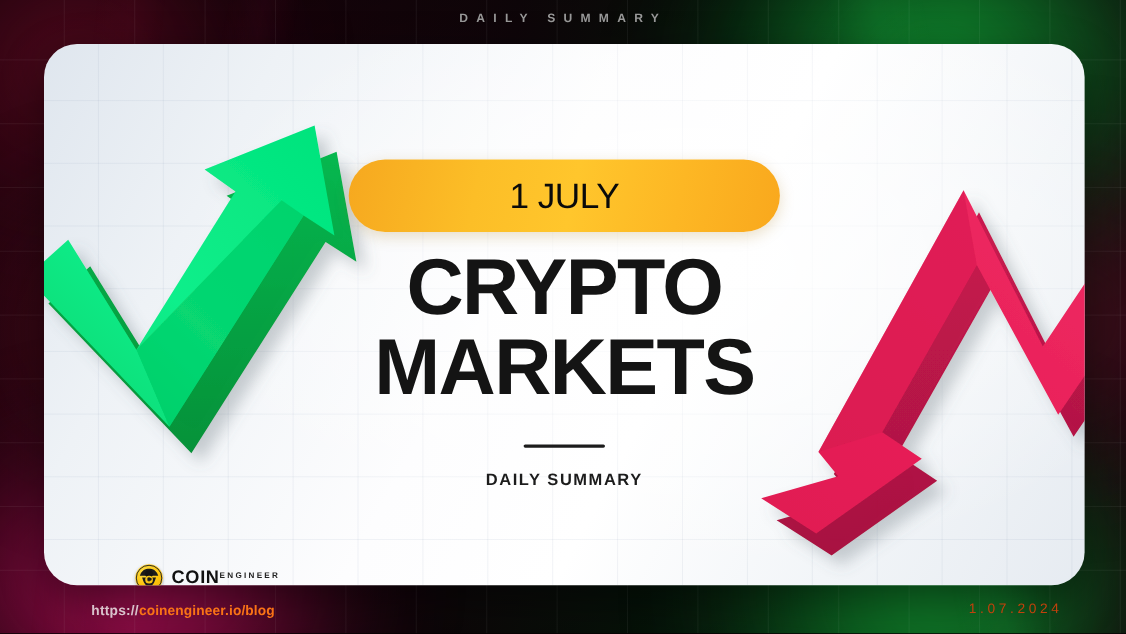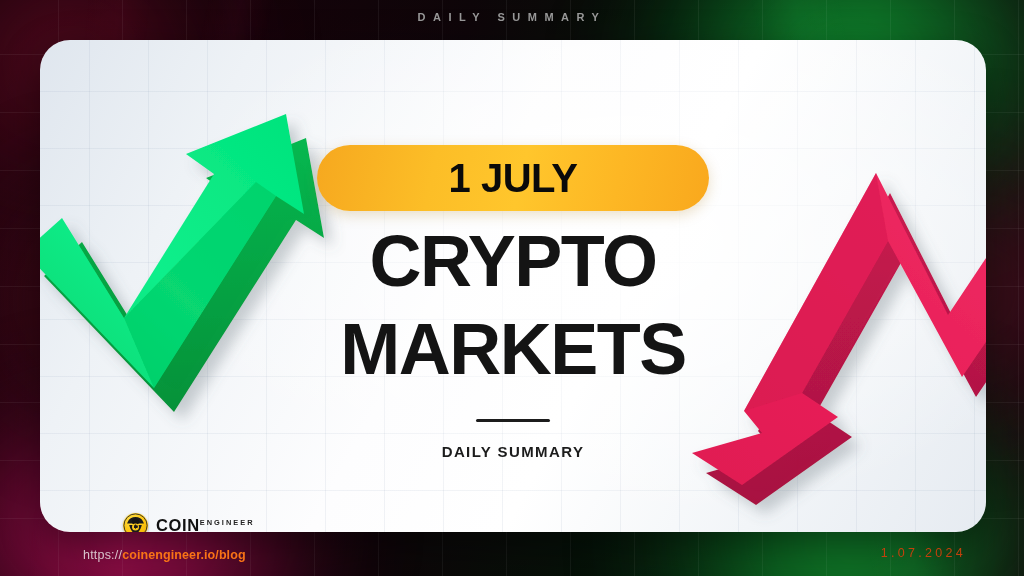--- a/index.html
+++ b/index.html
@@ -74,21 +74,21 @@
   
   .top-label {
     position:absolute; left:0; right:0; top:11px; text-align:center;
     font-size:11px; font-weight:700; letter-spacing:7.5px;
     color:#9a9a9a; text-transform:uppercase;
   }
   .footer-url {
     position:absolute; left:83px; bottom:14px;
     font-size:12.5px; color:#e7d7de; letter-spacing:.2px; white-space:nowrap;
   }
-  .footer-url .proto { color:#d9c3cc; font-weight:400; }
+  .footer-url .proto { color:#d9c3cc; font-weight:700; }
   .footer-url .dom { color:#f97316; font-weight:700; letter-spacing:.1px; }
   .footer-date {
     position:absolute; right:58px; bottom:16px;
     font-size:12.5px; font-weight:400; letter-spacing:3.3px; color:#c2410c;
   }
 
   
   .center {
     position:absolute; left:0; right:0; top:0; bottom:0;
     display:flex; flex-direction:column; align-items:center;
@@ -97,31 +97,31 @@
   .center > * { pointer-events:auto; }
 
   .date-badge {
     margin-top:105px;
     width:392px; height:66px; border-radius:33px;
     background:linear-gradient(102deg, #f6a81f 0%, #fcbe27 30%, #ffc62c 52%, #fdb724 76%, #f9a81d 100%);
     box-shadow:0 4px 14px rgba(160,110,0,0.22);
     display:flex; align-items:center; justify-content:center;
   }
   .date-badge .txt {
-    font-size:40px; font-weight:700; color:#0a0a0a;
+    font-size:32px; font-weight:400; color:#0a0a0a;
     letter-spacing:-0.5px;
   }
 
   .headline {
     margin-top:16px; text-align:center;
     font-weight:800; color:#141414;
     letter-spacing:-1.5px; line-height:0.97;
   }
   .headline .l1 { display:block; font-size:72px; }
-  .headline .l2 { display:block; font-size:72px; margin-top:18px; }
+  .headline .l2 { display:block; font-size:72px; margin-top:3px; }
 
   .divider {
     margin-top:34px; width:74px; height:3px; background:#1c1c1c; border-radius:2px;
   }
   .subtitle {
     margin-top:21px; font-size:15px; font-weight:700;
     letter-spacing:1.4px; color:#1c1c1c;
   }
 
   

